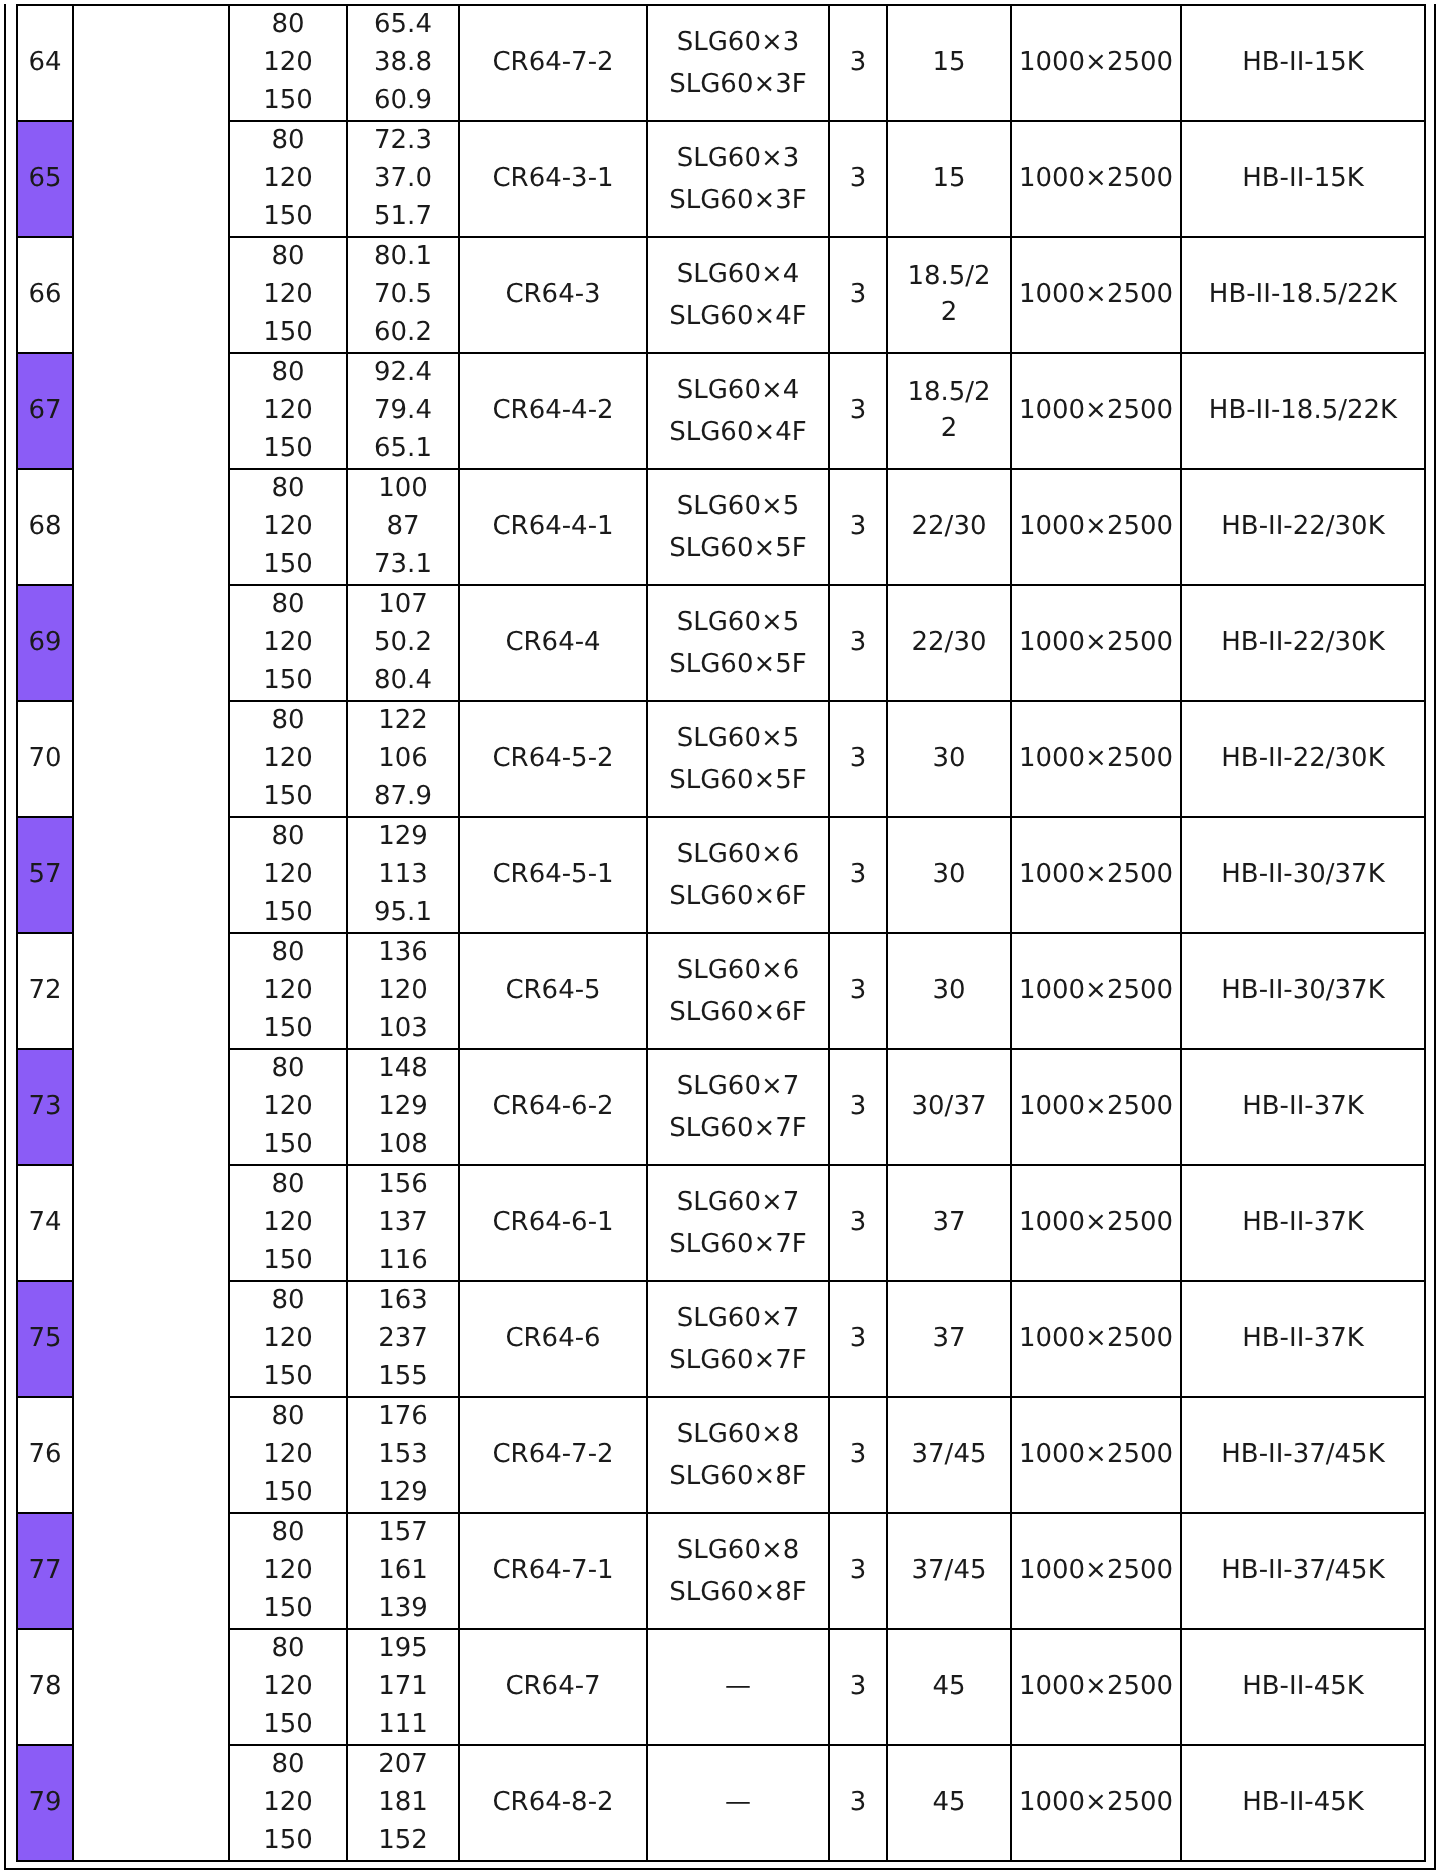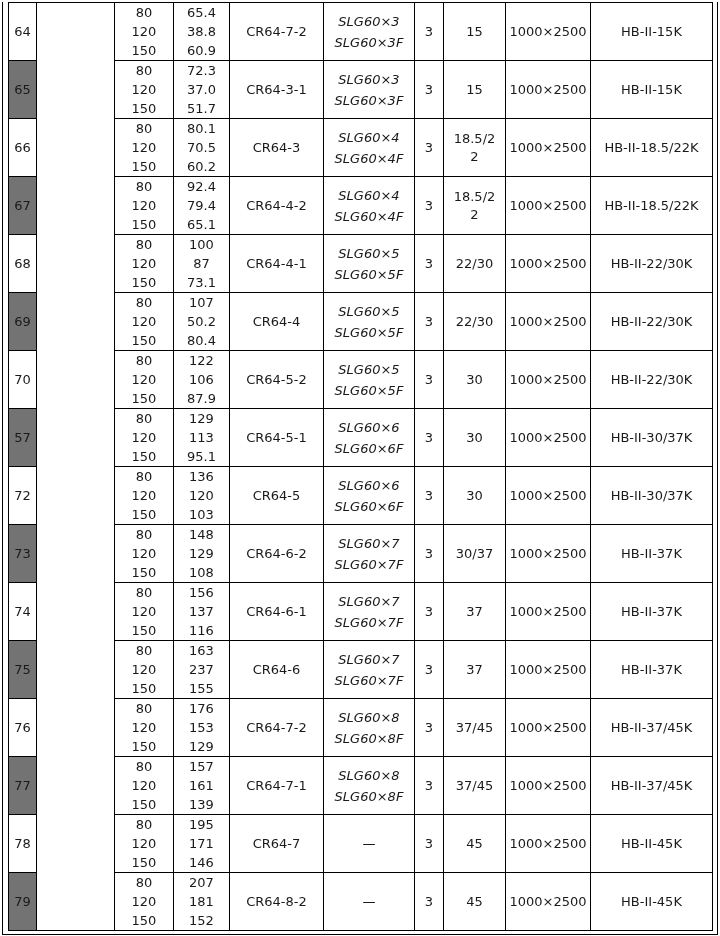--- a/index.html
+++ b/index.html
@@ -1,23 +1,23 @@
 <!DOCTYPE html>
 <html><head>
 <meta charset="utf-8">
 <style>
   html,body{margin:0;padding:0;background:#fff;}
   body{width:720px;height:936px;font-family:"DejaVu Sans",sans-serif;color:#1a1a1a;}
   .outer{display:inline-block;margin:2px 0 0 2px;border:1px solid #000;border-top:none;padding:0 4px 3px 5px;}
   table{border-collapse:collapse;table-layout:fixed;width:704px;}
   td{border:1px solid #000;text-align:center;vertical-align:middle;padding:0;font-size:13px;line-height:19px;overflow:hidden;}
   tr{height:58px;}
-  .hl{background:#737373;}
+  .hl{background:#8b5cf6;}
   .c-multi span{display:block;line-height:19px;}
-  .slg span{display:block;line-height:21px;font-style:italic;}
+  .slg span{display:block;line-height:21px;}
   span:empty{display:none;}
   .c-power{padding:0 8px;word-break:break-all;line-height:18px;}
 </style>
 </head>
 <body>
 
 
 
 <div class="outer">
 <table>
@@ -361,21 +361,21 @@
 <tr>
   <td><span>78</span></td>
   <td class="c-multi">
             <span>80</span>
             <span>120</span>
             <span>150</span>
           </td>
   <td class="c-multi">
             <span>195</span>
             <span>171</span>
-            <span>146</span>
+            <span>111</span>
           </td>
   <td><span>CR64-7</span></td>
   <td class="slg">
             <span>—</span>
           </td>
   <td><span>3</span></td>
   <td class="c-power"><span>45</span></td>
   <td><span>1000×2500</span></td>
   <td><span>HB-II-45K</span></td>
 </tr>

